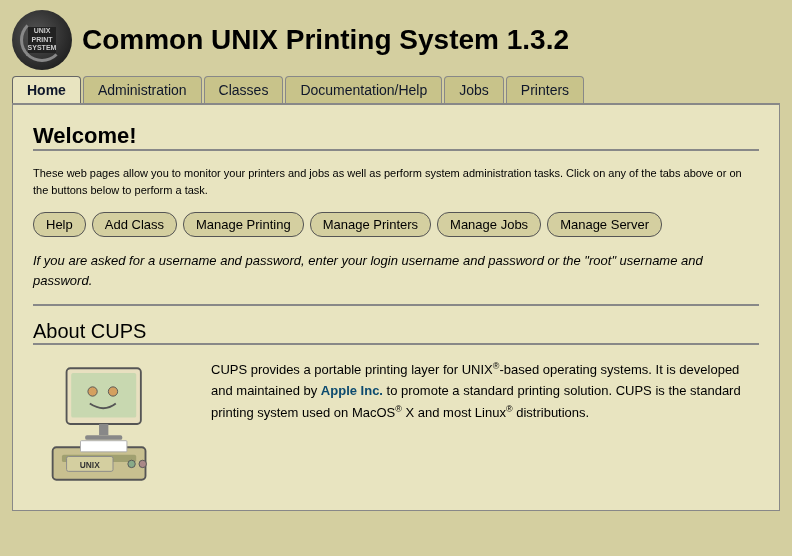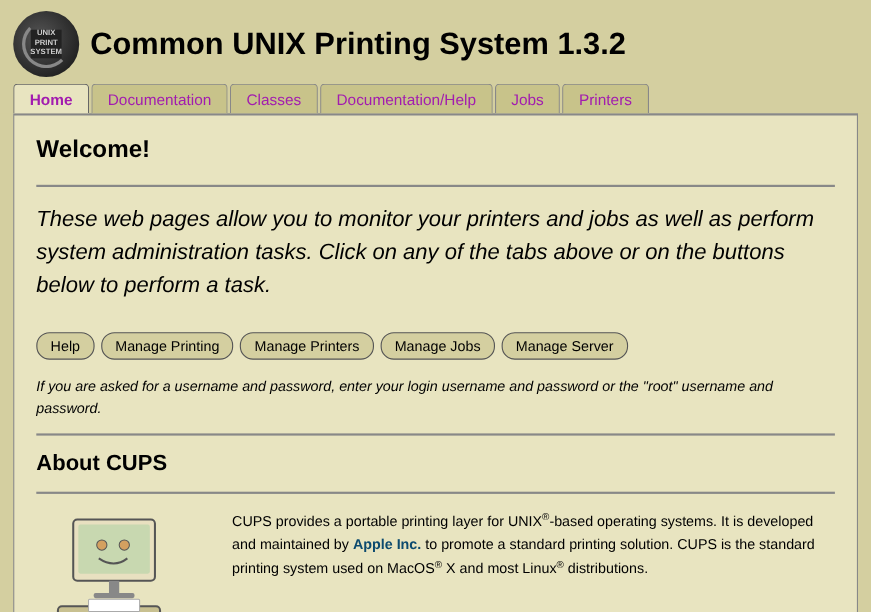--- a/index.html
+++ b/index.html
@@ -71,52 +71,51 @@
     }
     .nav-tab {
       padding: 5px 14px;
       border: 1px solid #888;
       border-bottom: none;
       border-radius: 4px 4px 0 0;
       cursor: pointer;
       font-size: 14px;
       font-weight: normal;
       background-color: #c8c38a;
-      color: #a21caf;
+      color: #0f172a;
       text-decoration: none;
       display: inline-block;
     }
     .nav-tab.active {
       background-color: #e8e4c0;
       font-weight: bold;
       border-color: #666;
     }
     
     #content {
       background-color: #e8e4c0;
       margin: 0 12px 12px 12px;
       border: 1px solid #888;
       border-top: 2px solid #888;
       padding: 18px 20px;
     }
     #welcome-heading {
       font-size: 22px;
       font-weight: bold;
-      margin-bottom: 19px;
+      margin-bottom: 0;
     }
     #divider-top {
       border: none;
       border-top: 2px solid #888;
       margin-bottom: 14px;
     }
     #intro-text {
-      font-size: 20px;
-      margin-bottom: 28px;
+      font-size: 11px;
+      margin-bottom: 14px;
       line-height: 1.5;
-      font-style: italic;
     }
     #buttons-row {
       display: flex;
       flex-wrap: wrap;
       gap: 6px;
       margin-bottom: 14px;
     }
     .action-btn {
       padding: 4px 12px;
       border: 1px solid #555;
@@ -132,22 +131,21 @@
       margin-bottom: 14px;
       line-height: 1.5;
     }
     #divider-mid {
       border: none;
       border-top: 2px solid #888;
       margin-bottom: 14px;
     }
     #about-heading {
       font-size: 20px;
-      font-weight: bold;
-      margin-bottom: 14px;
+      font-weight: normal;
     }
     #divider-about {
       border: none;
       border-top: 2px solid #888;
       margin-bottom: 14px;
     }
     #about-section {
       display: flex;
       gap: 18px;
       align-items: flex-start;
@@ -181,34 +179,35 @@
   <div id="logo-area">
     <div id="logo-circle">
       <div id="logo-inner">UNIX<br>PRINT<br>SYSTEM</div>
     </div>
     <span id="app-title">Common UNIX Printing System 1.3.2</span>
   </div>
 </div>
 
 <div id="nav">
   <a class="nav-tab active">Home</a>
-  <a class="nav-tab">Documentation</a>
+  <a class="nav-tab">Administration</a>
   <a class="nav-tab">Classes</a>
   <a class="nav-tab">Documentation/Help</a>
   <a class="nav-tab">Jobs</a>
   <a class="nav-tab">Printers</a>
 </div>
 
 <div id="content">
   <h1 id="welcome-heading">Welcome!</h1>
   <hr id="divider-top">
   <p id="intro-text">These web pages allow you to monitor your printers and jobs as well as perform system administration tasks. Click on any of the tabs above or on the buttons below to perform a task.</p>
 
   <div id="buttons-row">
     <button class="action-btn">Help</button>
+    <button class="action-btn">Add Class</button>
     <button class="action-btn">Manage Printing</button>
     <button class="action-btn">Manage Printers</button>
     <button class="action-btn">Manage Jobs</button>
     <button class="action-btn">Manage Server</button>
   </div>
 
   <p id="login-note">If you are asked for a username and password, enter your login username and password or the "root" username and password.</p>
 
   <hr id="divider-mid">
 

